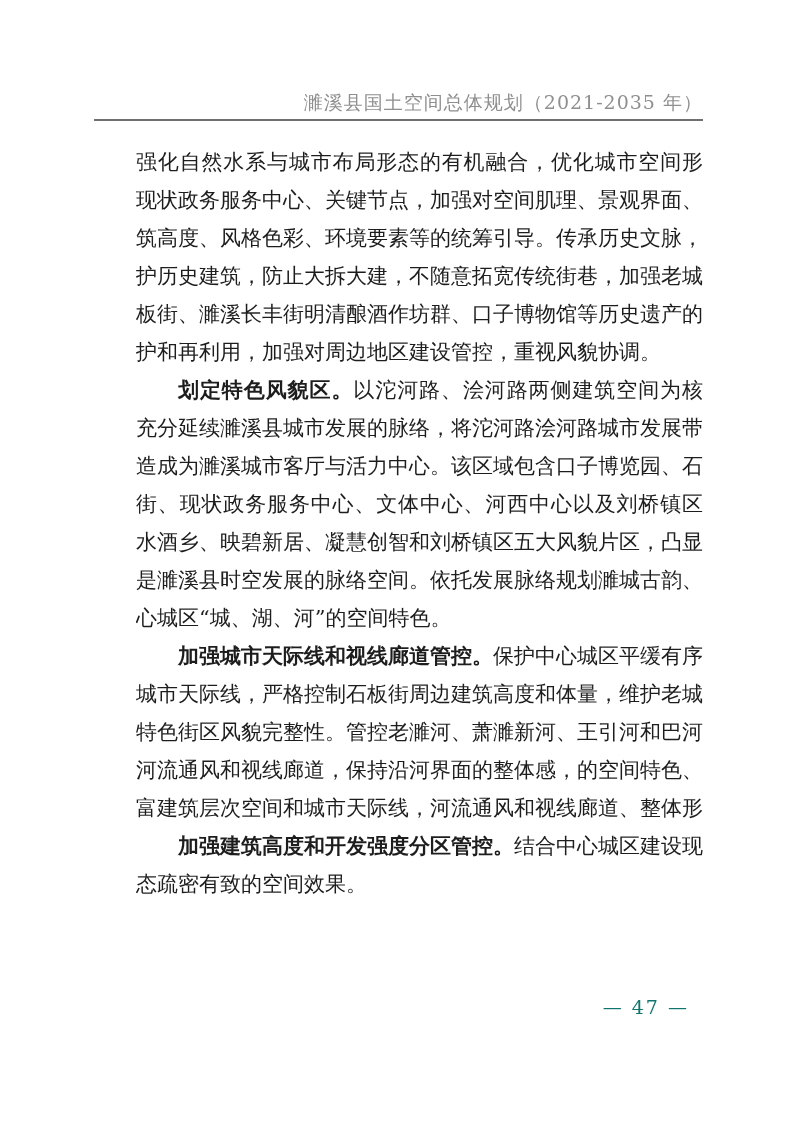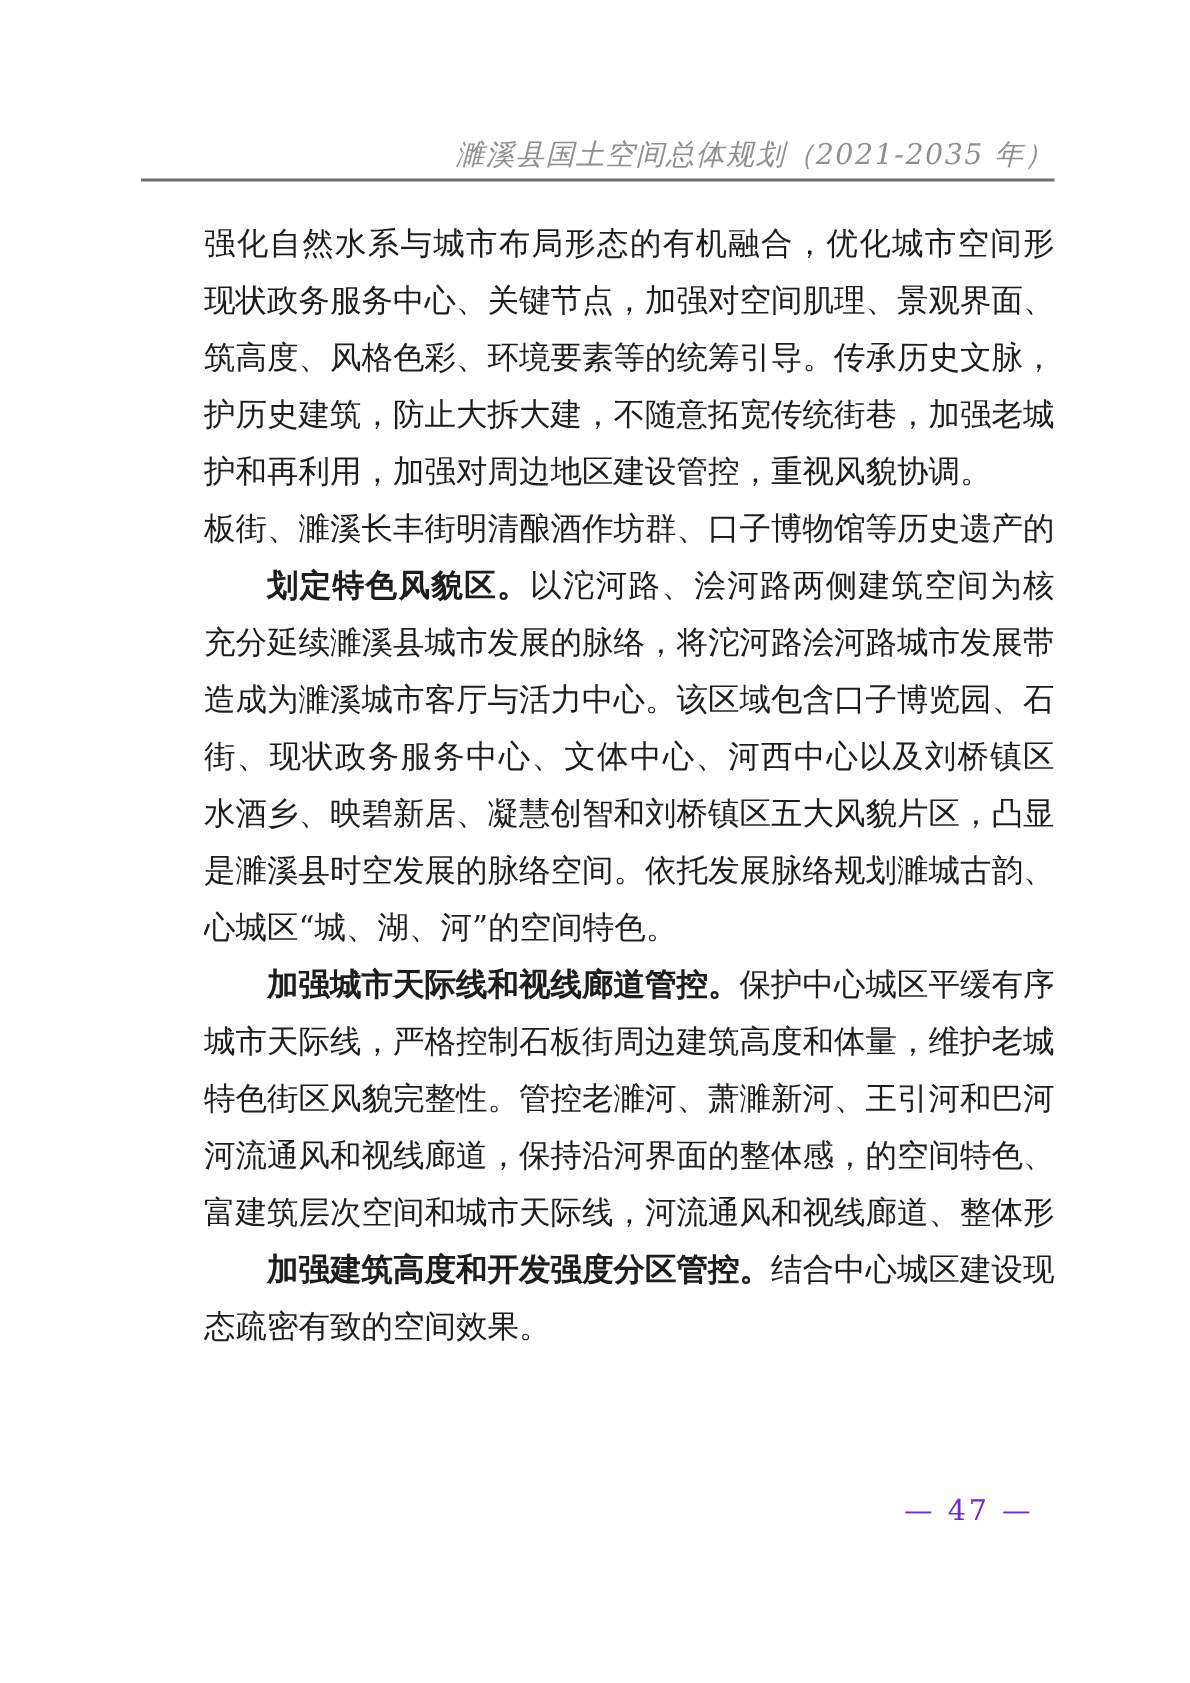--- a/index.html
+++ b/index.html
@@ -15,21 +15,20 @@
     overflow: hidden;
     font-family: "DejaVu Serif", serif;
   }
   .page-header-title {
     position: absolute;
     top: 90px;
     left: 94px;
     width: 609px;
     text-align: right;
     font-size: 19px;
-    font-style: italic;
     color: #8f8f8f;
     letter-spacing: 1px;
     white-space: nowrap;
   }
   .page-header-rule {
     position: absolute;
     top: 119px;
     left: 94px;
     width: 609px;
     height: 2px;
@@ -60,21 +59,21 @@
   .paragraph-lead {
     font-weight: bold;
   }
   .page-footer {
     position: absolute;
     top: 996px;
     left: 94px;
     width: 609px;
     text-align: right;
     font-size: 19px;
-    color: #6d28d9;
+    color: #0f766e;
   }
   .page-footer .page-number {
     display: inline-block;
     padding-right: 14px;
     letter-spacing: 2px;
   }
 </style>
 </head>
 <body>
 
@@ -82,22 +81,22 @@
 
   <div class="page-header-title">濉溪县国土空间总体规划（2021-2035 年）</div>
 
   <div class="page-header-rule"></div>
 
   <main class="page-body" id="body-container">
       <div class="text-line">强化自然水系与城市布局形态的有机融合，优化城市空间形态。</div>
       <div class="text-line">现状政务服务中心、关键节点，加强对空间肌理、景观界面、建</div>
       <div class="text-line">筑高度、风格色彩、环境要素等的统筹引导。传承历史文脉，保</div>
       <div class="text-line">护历史建筑，防止大拆大建，不随意拓宽传统街巷，加强老城石</div>
+      <div class="text-line">板街、濉溪长丰街明清酿酒作坊群、口子博物馆等历史遗产的保</div>
       <div class="text-line line-last">护和再利用，加强对周边地区建设管控，重视风貌协调。</div>
-      <div class="text-line">板街、濉溪长丰街明清酿酒作坊群、口子博物馆等历史遗产的保</div>
       <div class="text-line line-indent"><b class="paragraph-lead">划定特色风貌区。</b>以沱河路、浍河路两侧建筑空间为核心，</div>
       <div class="text-line">充分延续濉溪县城市发展的脉络，将沱河路浍河路城市发展带塑</div>
       <div class="text-line">造成为濉溪城市客厅与活力中心。该区域包含口子博览园、石板</div>
       <div class="text-line">街、现状政务服务中心、文体中心、河西中心以及刘桥镇区等，</div>
       <div class="text-line">水酒乡、映碧新居、凝慧创智和刘桥镇区五大风貌片区，凸显中</div>
       <div class="text-line">是濉溪县时空发展的脉络空间。依托发展脉络规划濉城古韵、碧</div>
       <div class="text-line line-last">心城区“城、湖、河”的空间特色。</div>
       <div class="text-line line-indent"><b class="paragraph-lead">加强城市天际线和视线廊道管控。</b>保护中心城区平缓有序的</div>
       <div class="text-line">城市天际线，严格控制石板街周边建筑高度和体量，维护老城区</div>
       <div class="text-line">特色街区风貌完整性。管控老濉河、萧濉新河、王引河和巴河等</div>

